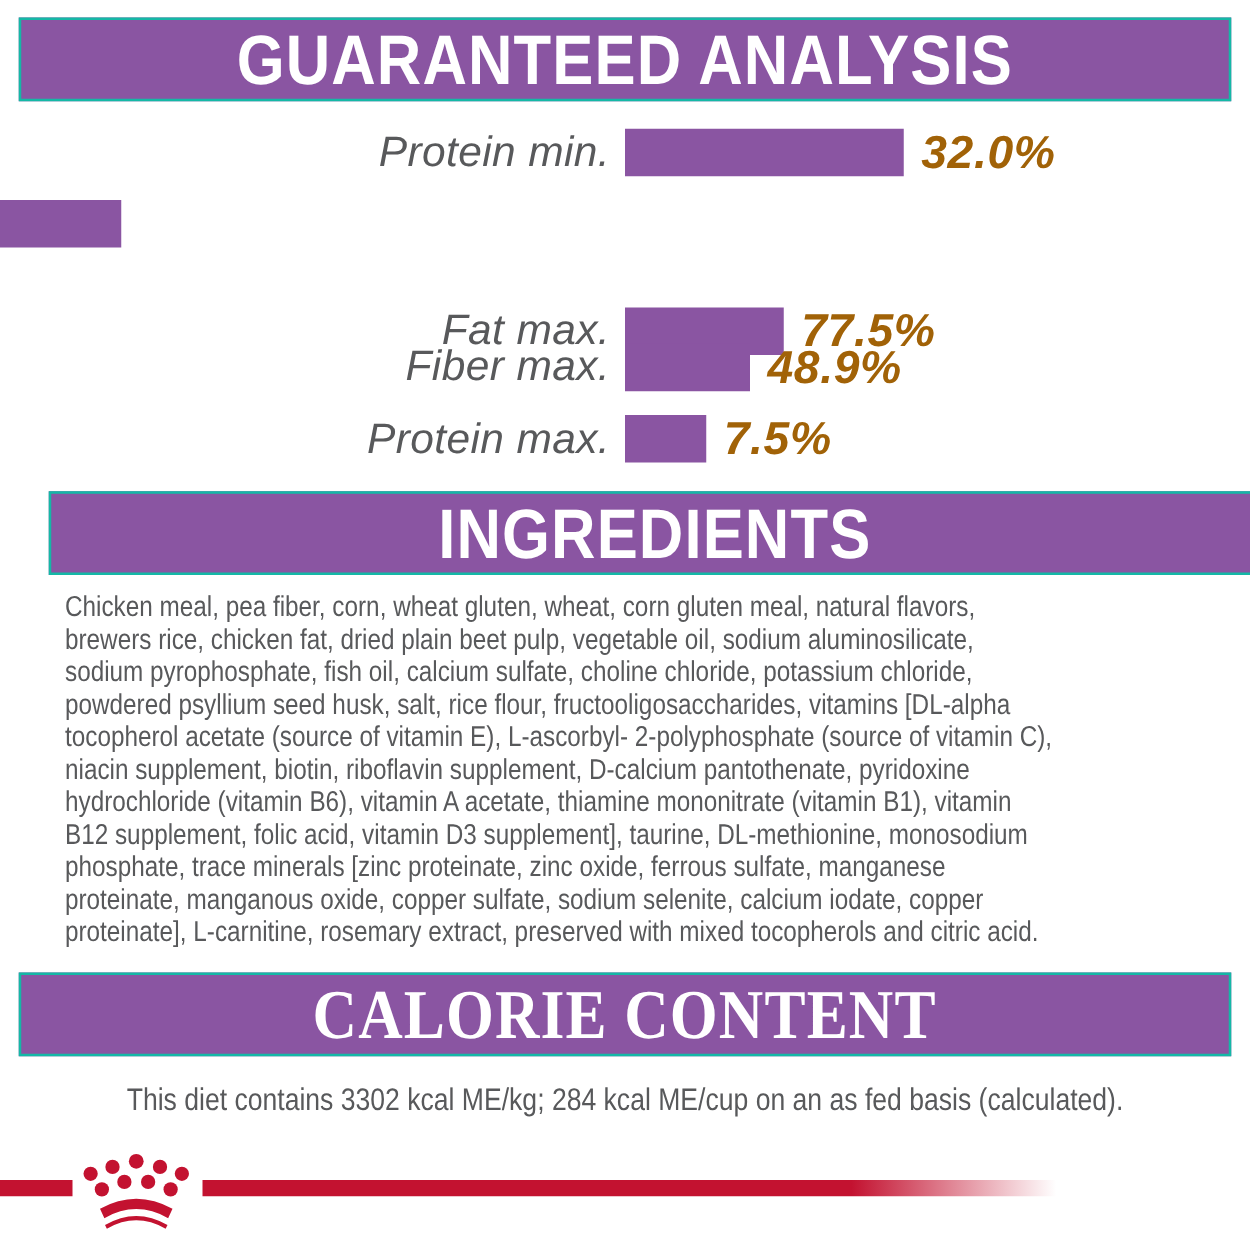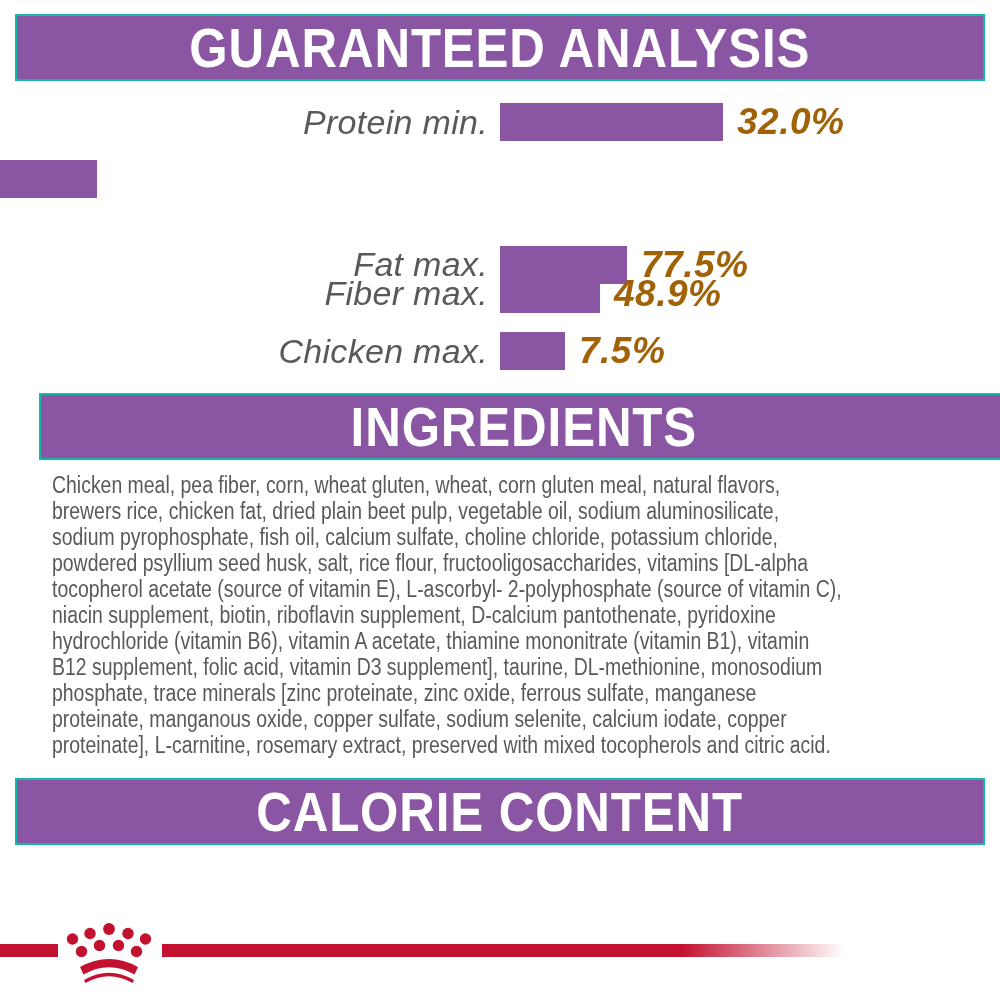--- a/index.html
+++ b/index.html
@@ -61,21 +61,21 @@
         <span class="ga-label">Fat max.</span>
         <div class="ga-bar" style="width: 127px; background: rgb(138, 85, 162);"></div>
         <span class="ga-value">77.5%</span>
       </div>
       <div class="ga-row" style="top: 274.75px;">
         <span class="ga-label">Fiber max.</span>
         <div class="ga-bar" style="width: 100px; background: rgb(138, 85, 162);"></div>
         <span class="ga-value">48.9%</span>
       </div>
       <div class="ga-row" style="top: 332px;">
-        <span class="ga-label">Chicken max.</span>
+        <span class="ga-label">Protein max.</span>
         <div class="ga-bar" style="width: 65px; background: rgb(138, 85, 162);"></div>
         <span class="ga-value">7.5%</span>
       </div>
     </div>
 
   <div class="banner" style="top:393px;margin-left:24px;">
     <span class="banner-text">INGREDIENTS</span>
   </div>
 
   <div class="ingredients-text">Chicken meal, pea fiber, corn, wheat gluten, wheat, corn gluten meal, natural flavors,
@@ -83,24 +83,27 @@
 sodium pyrophosphate, fish oil, calcium sulfate, choline chloride, potassium chloride,
 powdered psyllium seed husk, salt, rice flour, fructooligosaccharides, vitamins [DL-alpha
 tocopherol acetate (source of vitamin E), L-ascorbyl- 2-polyphosphate (source of vitamin C),
 niacin supplement, biotin, riboflavin supplement, D-calcium pantothenate, pyridoxine
 hydrochloride (vitamin B6), vitamin A acetate, thiamine mononitrate (vitamin B1), vitamin
 B12 supplement, folic acid, vitamin D3 supplement], taurine, DL-methionine, monosodium
 phosphate, trace minerals [zinc proteinate, zinc oxide, ferrous sulfate, manganese
 proteinate, manganous oxide, copper sulfate, sodium selenite, calcium iodate, copper
 proteinate], L-carnitine, rosemary extract, preserved with mixed tocopherols and citric acid.</div>
 
-  <div class="banner" style="top:778px;">
+  <div class="banner" style="top:778px;font-family:Liberation Serif, serif;">
     <span class="banner-text">CALORIE CONTENT</span>
   </div>
 
+  <div class="calorie-wrap">
+    <span class="calorie-text">This diet contains 3302 kcal ME/kg; 284 kcal ME/cup on an as fed basis (calculated).</span>
+  </div>
 
   <div class="rule rule-left"></div>
   <div class="rule rule-right"></div>
 
   <svg class="logo" viewBox="0 0 116 94" xmlns="http://www.w3.org/2000/svg">
     <g fill="#c31230">
 
       <circle cx="15.5" cy="33" r="5.7"></circle>
       <circle cx="33" cy="27.5" r="5.7"></circle>
       <circle cx="52" cy="23" r="5.9"></circle>

